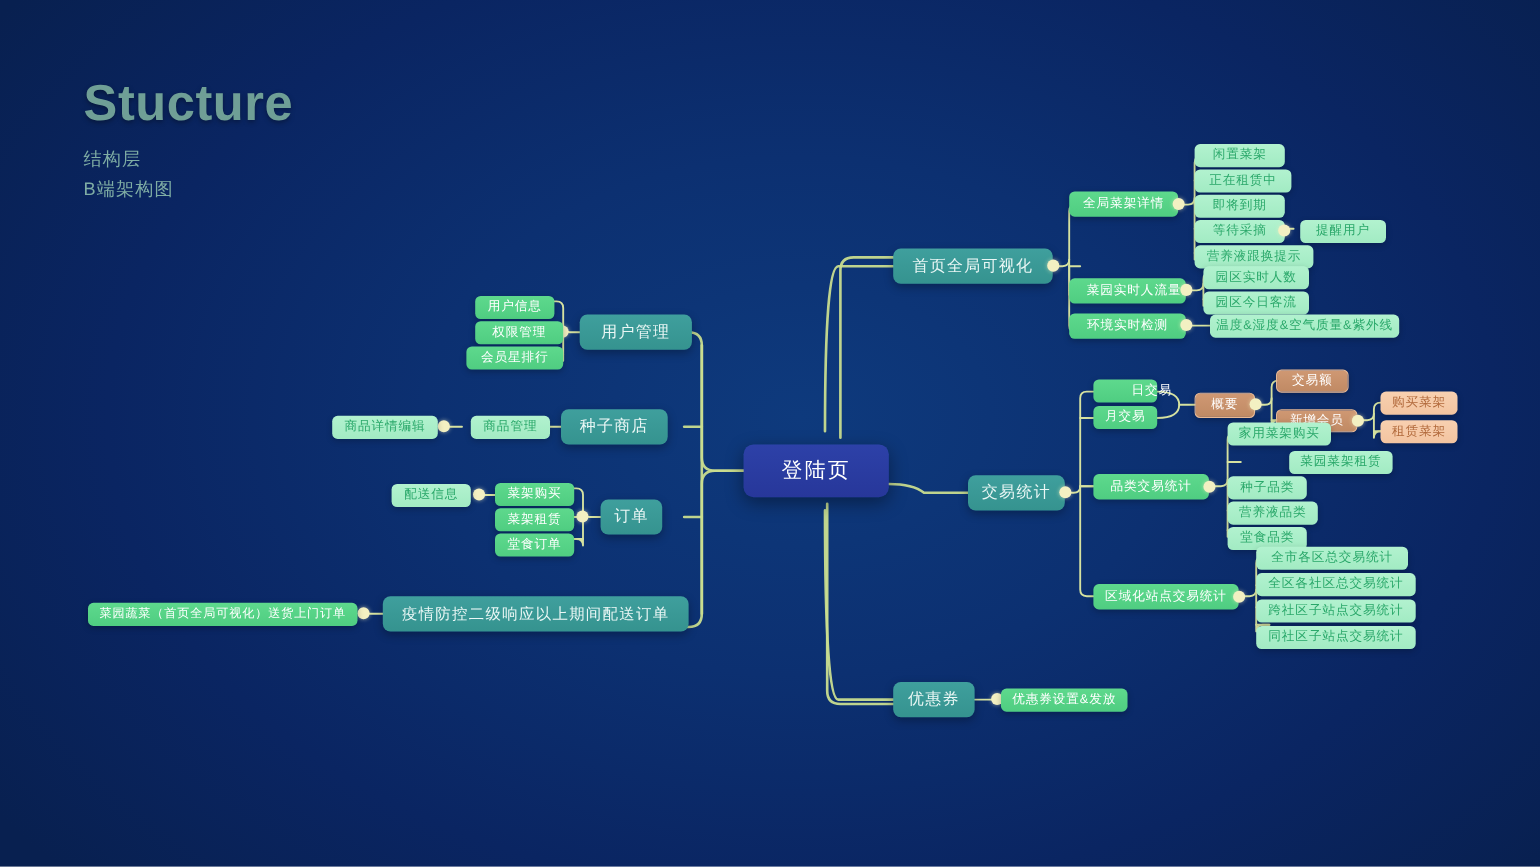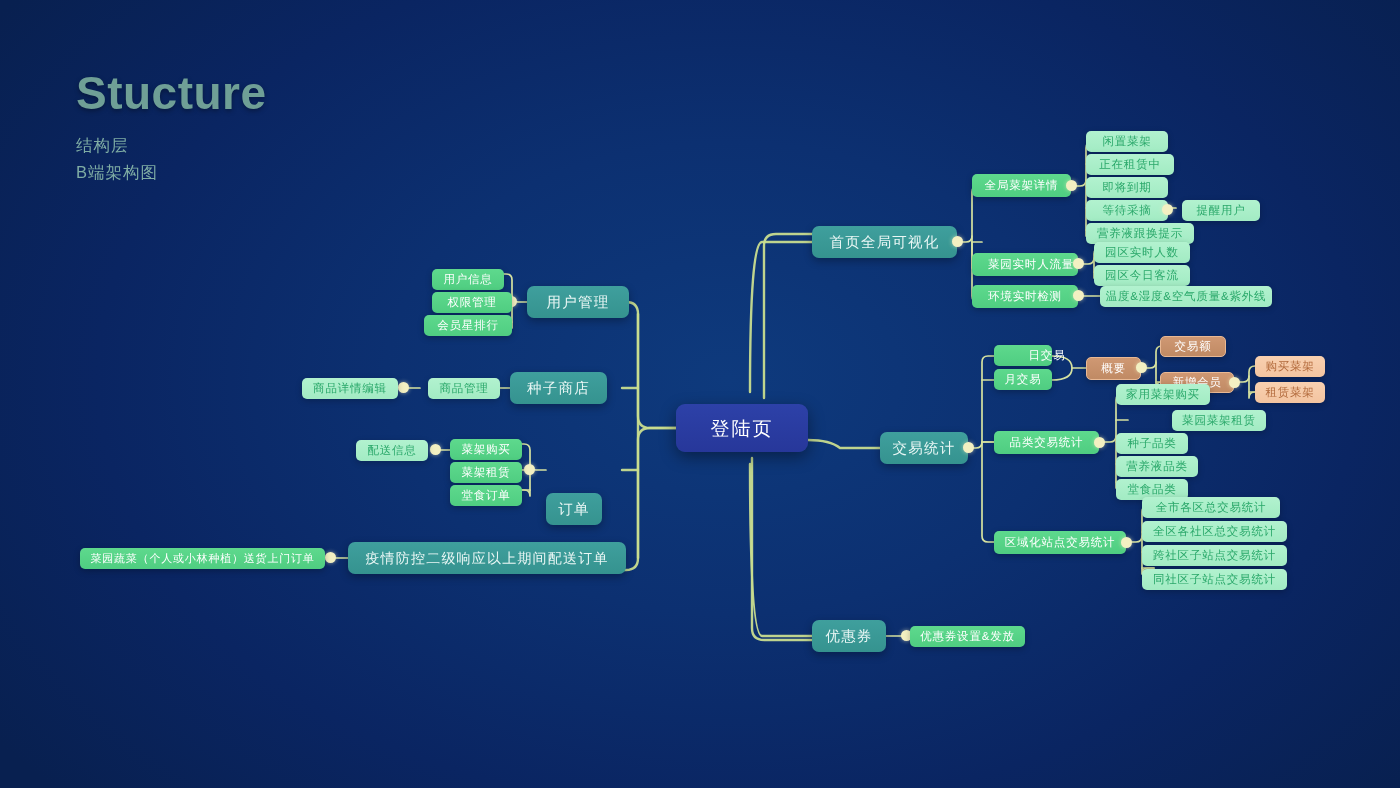--- a/index.html
+++ b/index.html
@@ -250,31 +250,31 @@
   <div class="node n-green" style="left:432px; top:269px; width:72px; height:21px;">用户信息</div>
   <div class="node n-green" style="left:432px; top:292px; width:80px; height:21px;">权限管理</div>
   <div class="node n-green" style="left:424px; top:315px; width:88px; height:21px;">会员星排行</div>
 
   <div class="node n-l1" style="left:510px; top:372px; width:97px; height:32px;">种子商店</div>
   <div class="dot" style="left:487px; top:382px;"></div>
   <div class="node n-mint" style="left:416px; top:378px; width:72px; height:21px;margin-left:12px;">商品管理</div>
   <div class="dot" style="left:398px; top:382px;"></div>
   <div class="node n-mint" style="left:302px; top:378px; width:96px; height:21px;">商品详情编辑</div>
 
-  <div class="node n-l1" style="left:546px; top:454px; width:56px; height:32px;margin-top:39px;">订单</div>
+  <div class="node n-l1" style="left:546px; top:454px; width:56px; height:32px;">订单</div>
   <div class="dot" style="left:524px; top:464px;"></div>
   <div class="node n-green" style="left:450px; top:439px; width:72px; height:21px;">菜架购买</div>
   <div class="dot" style="left:430px; top:444px;"></div>
   <div class="node n-mint" style="left:356px; top:440px; width:72px; height:21px;">配送信息</div>
   <div class="node n-green" style="left:450px; top:462px; width:72px; height:21px;">菜架租赁</div>
   <div class="node n-green" style="left:450px; top:485px; width:72px; height:21px;">堂食订单</div>
 
   <div class="node n-l1" style="left:348px; top:542px; width:278px; height:32px; font-size:14px;">疫情防控二级响应以上期间配送订单</div>
   <div class="dot" style="left:325px; top:552px;"></div>
-  <div class="node n-green" style="left:80px; top:548px; width:245px; height:21px; font-size:11px;">菜园蔬菜（个人或小林种植）送货上门订单</div>
+  <div class="node n-green" style="left:80px; top:548px; width:245px; height:21px; font-size:11px;">菜园蔬菜（首页全局可视化）送货上门订单</div>
 
   <div class="node n-l1" style="left:880px; top:432px; width:88px; height:32px;">交易统计</div>
   <div class="dot" style="left:963px; top:442px;"></div>
 
   <div class="node n-green" style="left:994px; top:345px; width:58px; height:21px;padding-left:48px;">日交易</div>
   <div class="node n-green" style="left:994px; top:369px; width:58px; height:21px;">月交易</div>
 
   <div class="node n-tan" style="left:1086px; top:357px; width:55px; height:23px;">概要</div>
   <div class="dot" style="left:1136px; top:362px;"></div>
   <div class="node n-tan" style="left:1160px; top:336px; width:66px; height:21px;">交易额</div>

